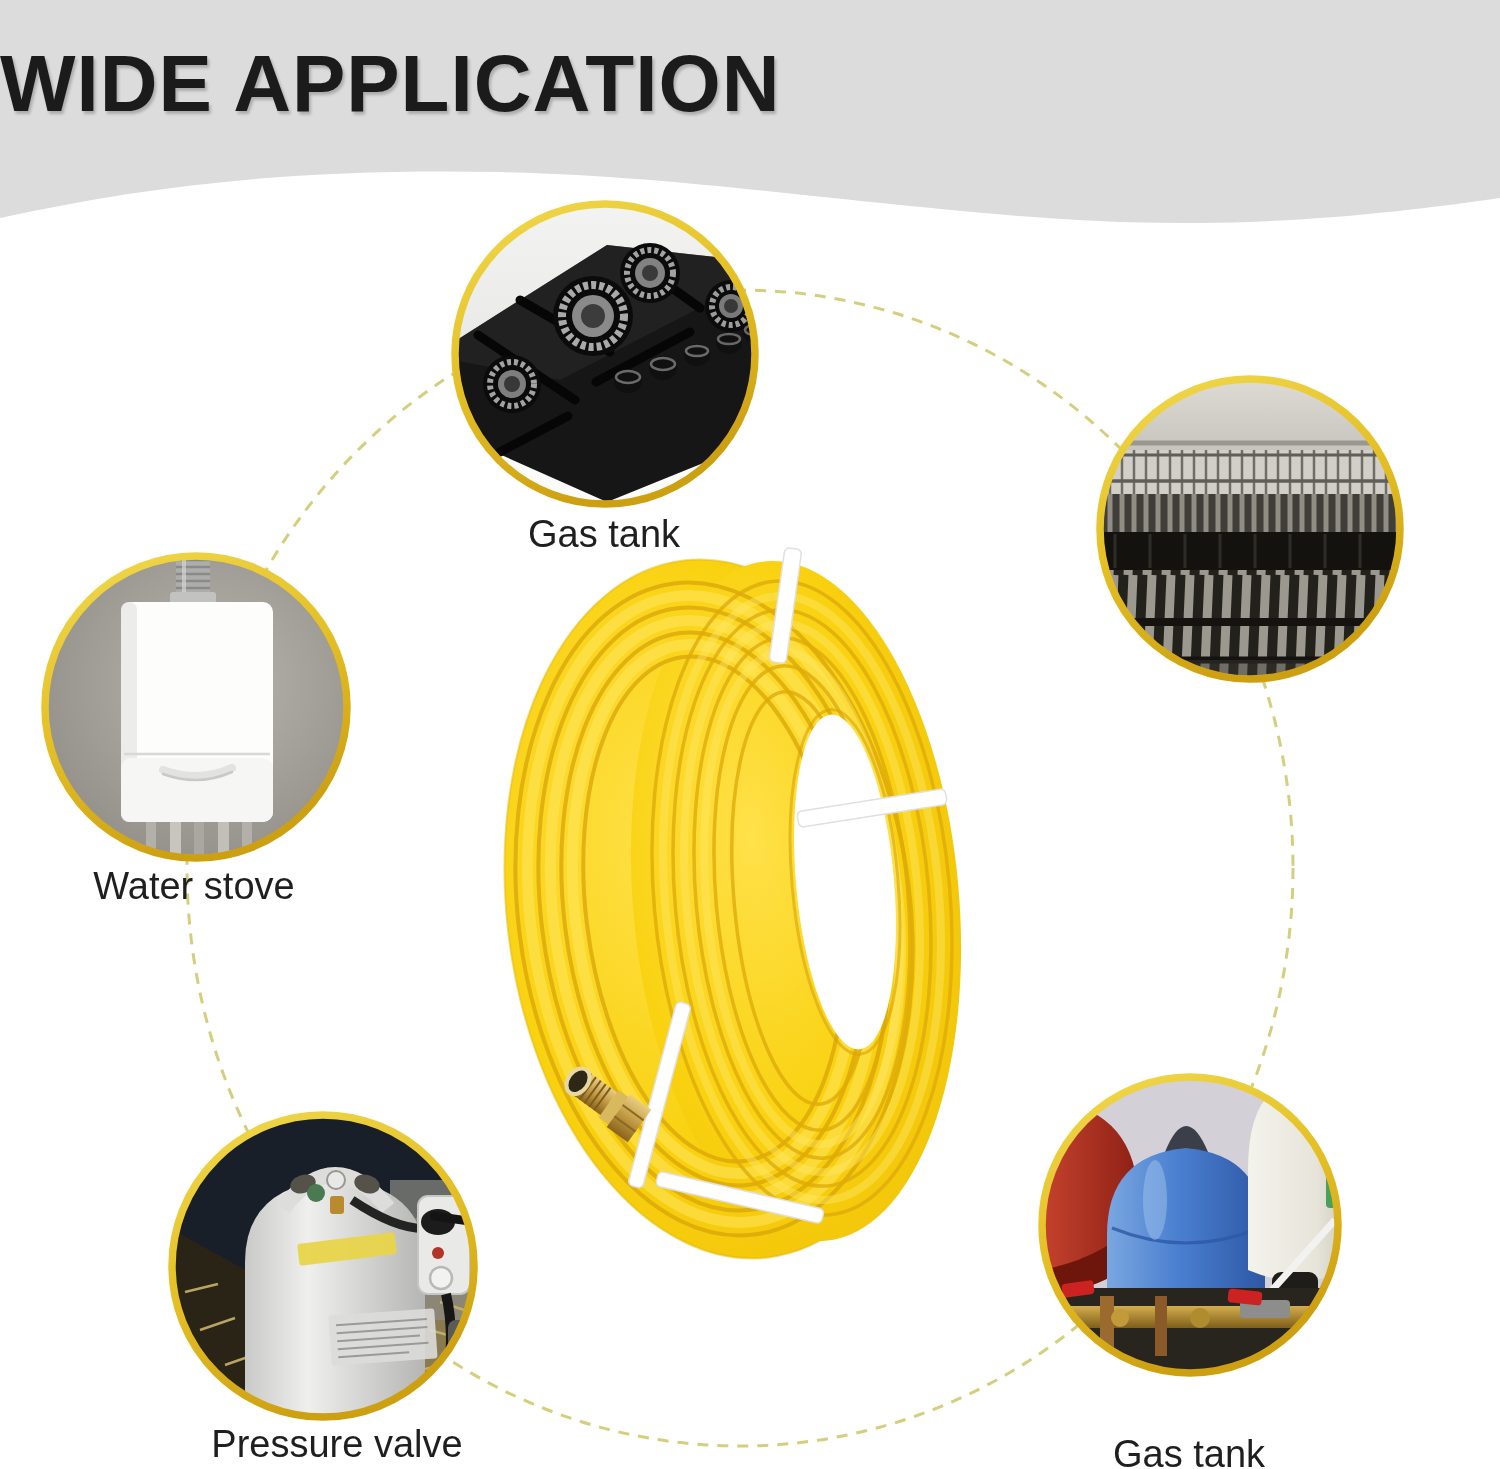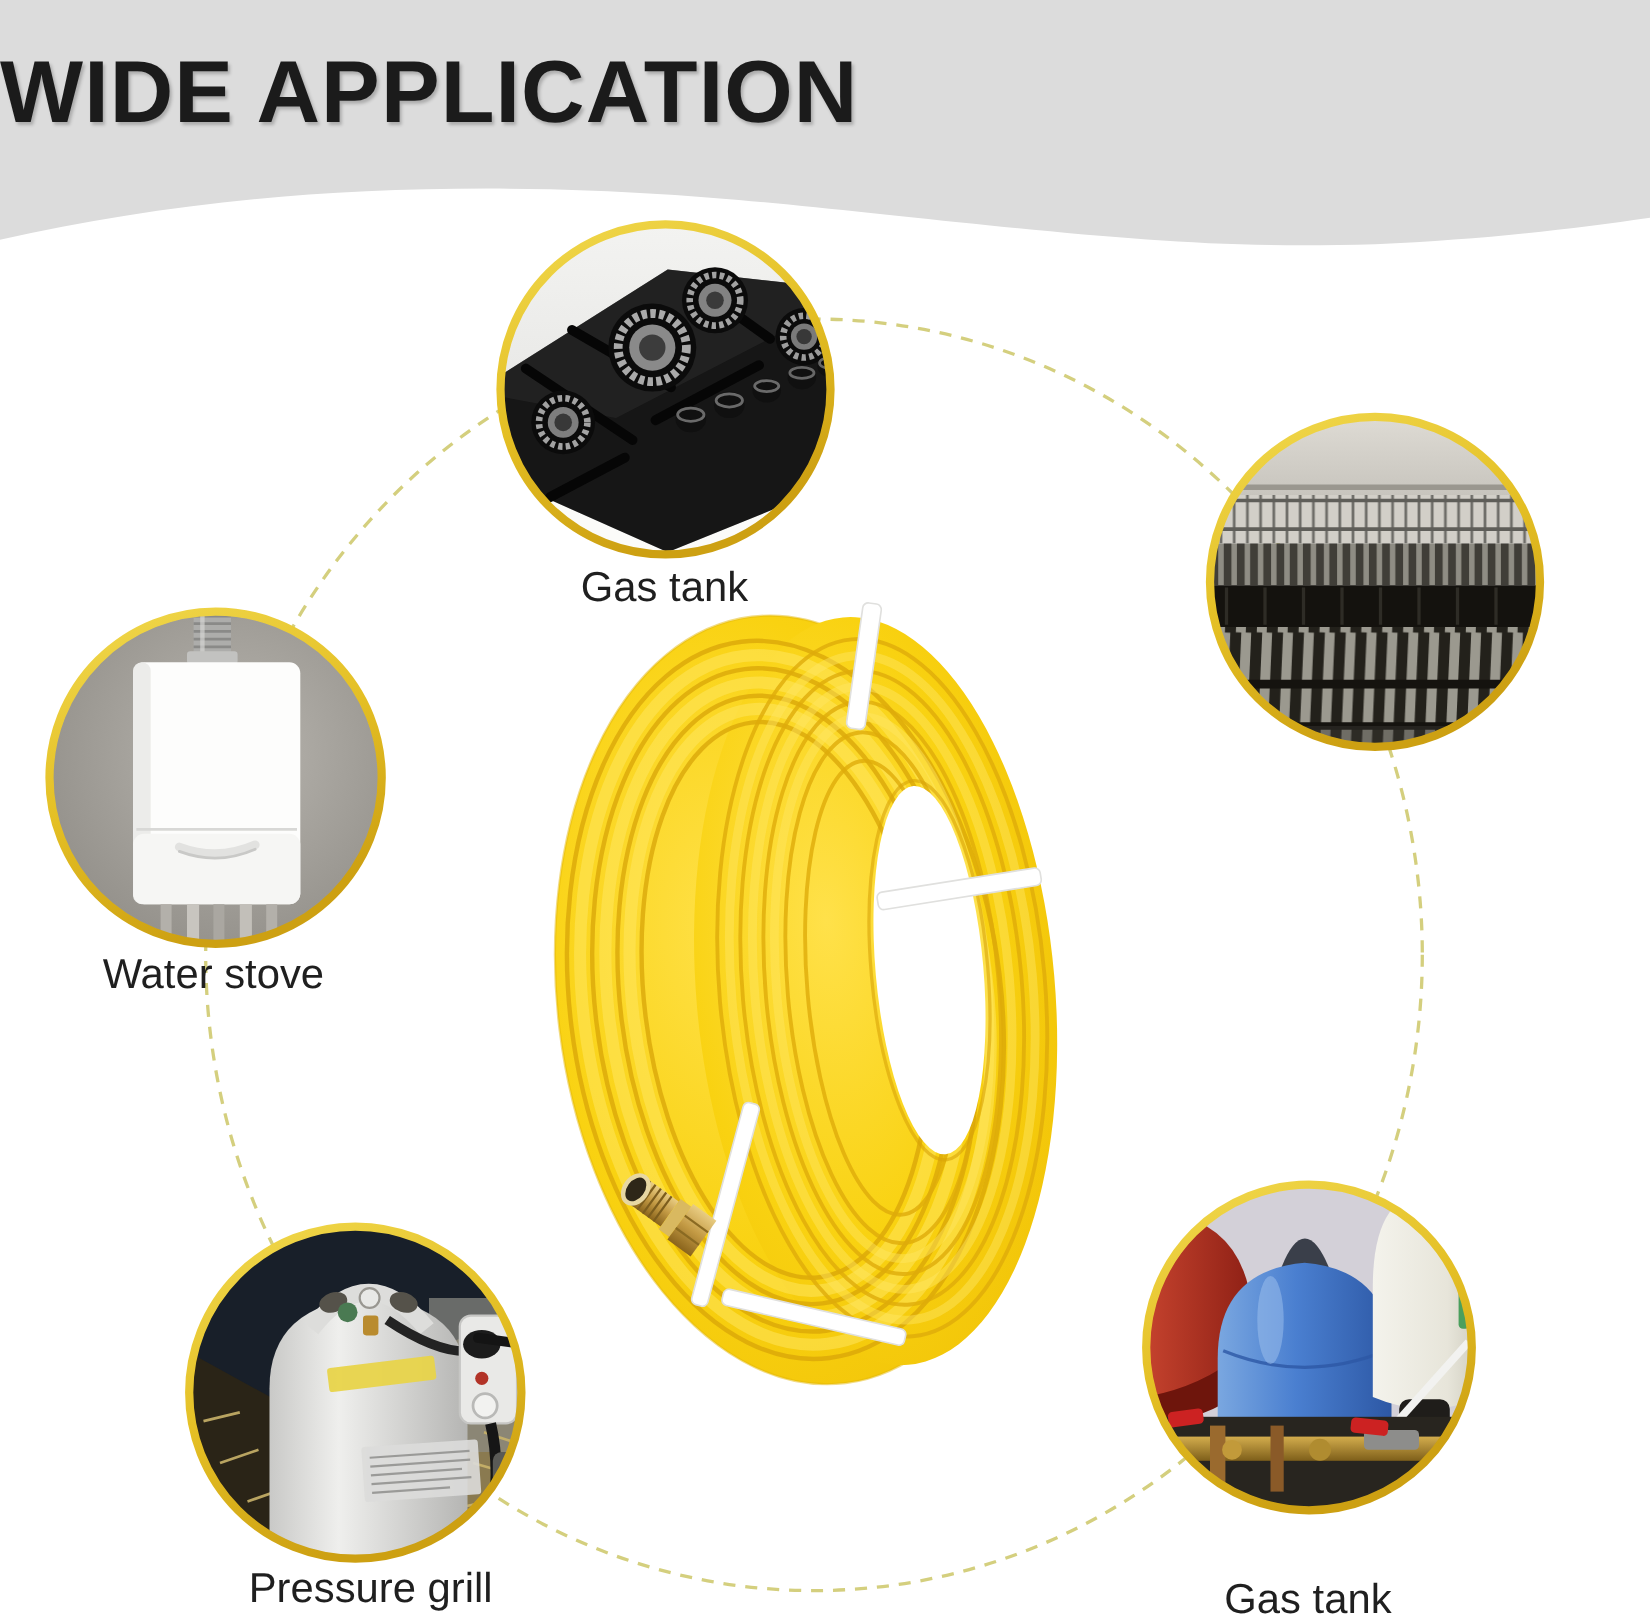--- a/index.html
+++ b/index.html
@@ -412,15 +412,15 @@
           <circle cx="1120" cy="1318" r="9" fill="#c29a3a"></circle>
         </g>
       </g>
       <circle cx="1190" cy="1225" r="148" fill="none" stroke="url(#goldRing)" stroke-width="7.5"></circle>
     </g>
   </svg>
 
   <div class="title">WIDE APPLICATION</div>
   <div class="app-label" id="label-stove">Gas tank</div>
   <div class="app-label" id="label-heater">Water stove</div>
-  <div class="app-label" id="label-valve">Pressure grill</div>
+  <div class="app-label" id="label-valve">Pressure valve</div>
   <div class="app-label" id="label-tank">Gas tank</div>
 </div>
 
 </body></html>

